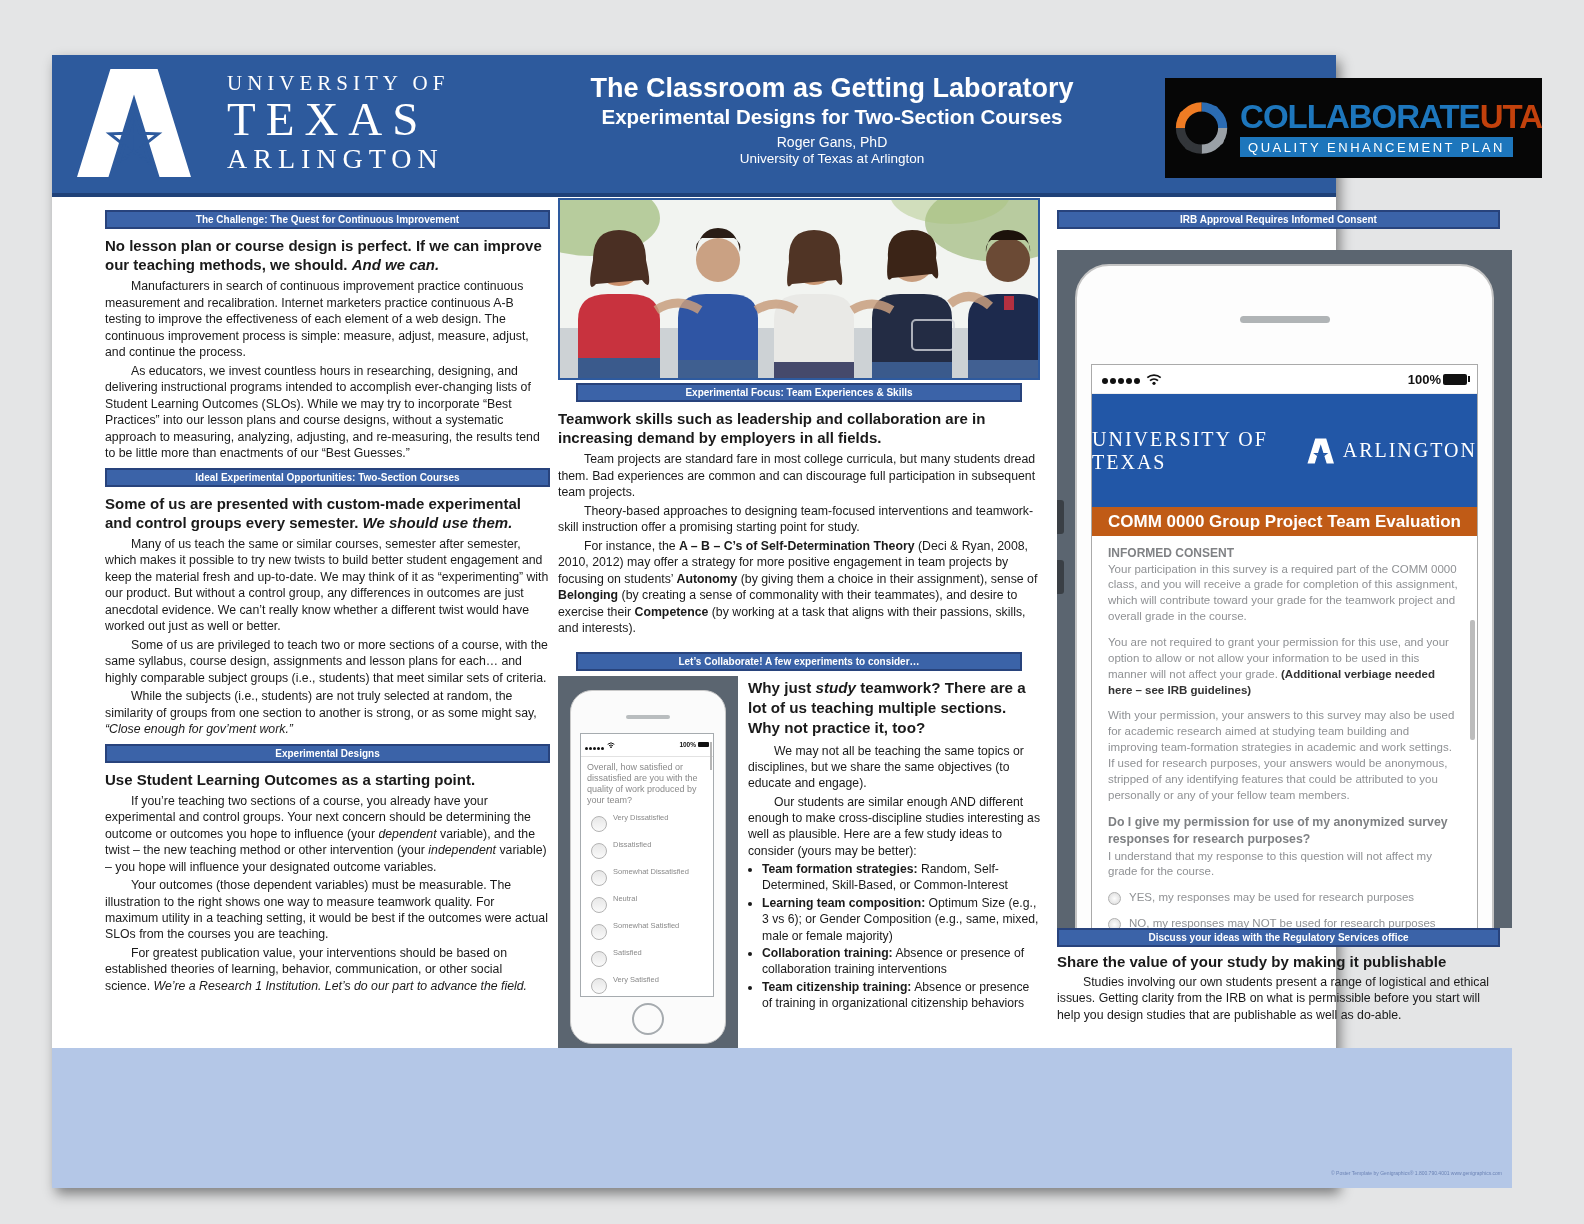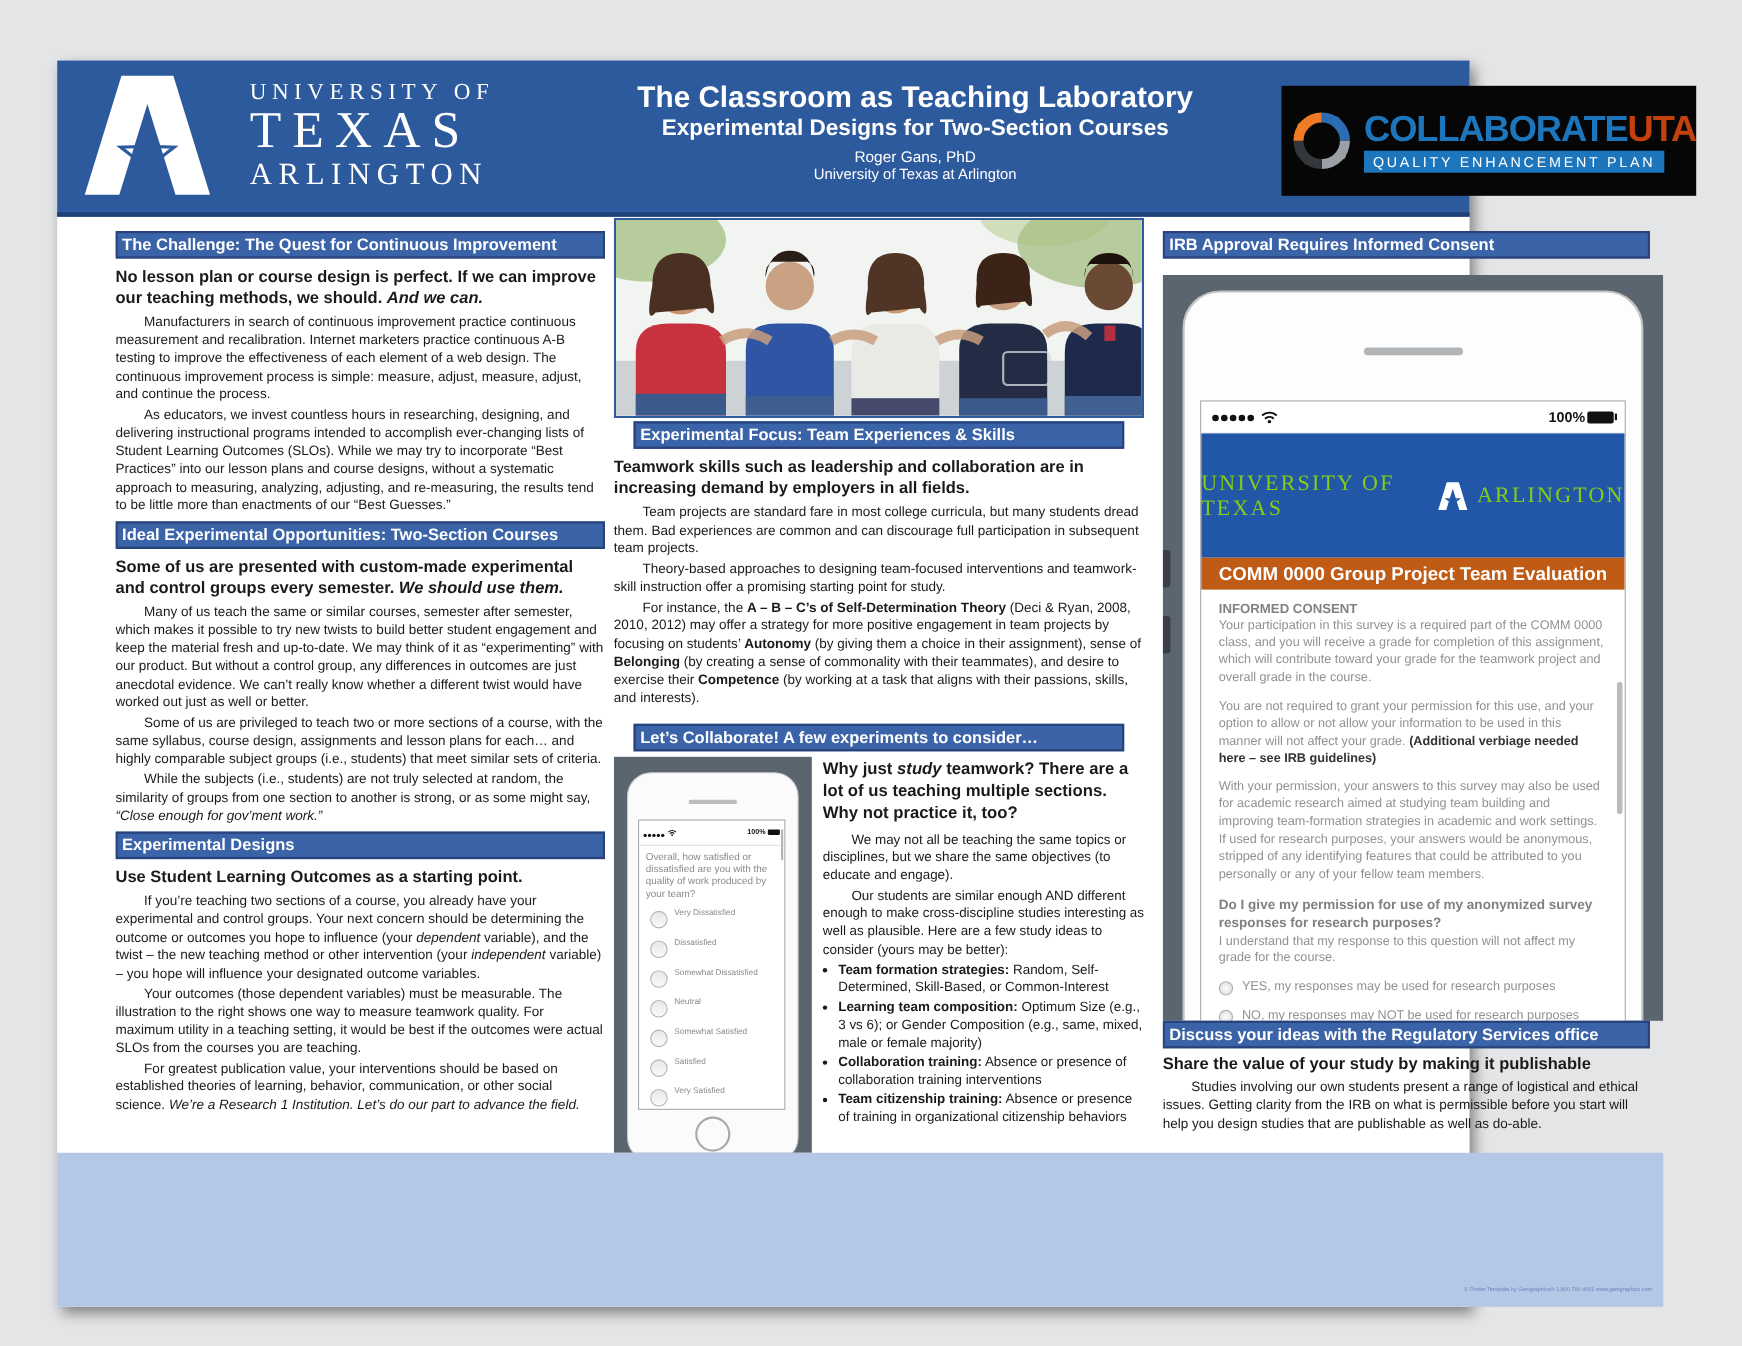--- a/index.html
+++ b/index.html
@@ -23,22 +23,22 @@
   .collab-logo{position:absolute;left:1113px;top:23px;width:377px;height:100px;background:#060606;
                display:flex;align-items:center;padding:0;box-sizing:border-box;}
   .collab-emblem{margin-left:8px;}
   .collab-text{margin-left:10px;}
   .collab-brand{font-size:33px;font-weight:bold;letter-spacing:-1px;line-height:1;}
   .collab-brand .main{color:#1d76bc;}
   .collab-brand .accent{color:#c2410c;}
   .collab-tagline{margin-top:4px;background:#1d76bc;color:#fff;font-size:13px;letter-spacing:2.5px;
                   padding:3px 8px 2px 8px;display:inline-block;}
   
-  .sec-h{background:#3b63a8;border:2px solid #28437c;color:#fff;font-weight:bold;font-size:15px;
-         padding:2px 4px;box-sizing:border-box;}
+  .sec-h{background:#3b63a8;border:2px solid #28437c;color:#fff;font-weight:bold;font-size:10px;
+         text-align:center;padding:2px 4px;box-sizing:border-box;}
   .lead{font-weight:bold;font-size:15px;line-height:1.28;margin:7px 0 4px 0;}
   .para{font-size:12.3px;line-height:1.34;text-indent:26px;margin:0 0 2px 0;}
   .col{position:absolute;overflow:hidden;}
   
   .col-left{left:53px;top:155px;width:445px;height:838px;}
   
   .col-mid{left:506px;top:143px;width:482px;height:850px;}
   .photo-frame{width:478px;height:178px;border:2px solid #2e5a9e;overflow:hidden;}
   .mid-inset{margin:3px 18px 0 18px;}
   .collab-flex{display:flex;margin-top:5px;}
@@ -78,21 +78,21 @@
   .speaker-lg{position:absolute;left:50%;top:50px;transform:translateX(-50%);width:90px;height:7px;
               background:#b0b4b6;border-radius:4px;}
   .screen-lg{position:absolute;left:14px;top:98px;width:387px;height:574px;border:1px solid #aaa;
              background:#fff;box-sizing:border-box;overflow:hidden;}
   .status-lg{display:flex;align-items:center;height:28px;padding:0 10px;border-bottom:1px solid #eee;}
   .status-lg .dots i{width:6px;height:6px;margin-right:2px;}
   .status-lg .pct{font-size:13px;}
   .batt-lg{width:24px;height:11px;border-radius:2px;}
   .batt-lg:after{right:-3px;top:2.5px;width:2px;height:6px;}
   .banner{height:113px;background:#2257a7;display:flex;align-items:center;justify-content:center;
-          color:#84cc16;font-family:"Liberation Serif",serif;font-size:20px;letter-spacing:2px;}
+          color:#ffffff;font-family:"Liberation Serif",serif;font-size:20px;letter-spacing:2px;}
   .banner .mini-a{margin:0 8px;}
   .course-bar{height:29px;background:#c05b16;color:#fff;font-weight:bold;font-size:17px;
               display:flex;align-items:center;justify-content:center;}
   .consent-body{padding:9px 16px;color:#8f9194;font-size:11.5px;line-height:1.38;}
   .consent-title{font-weight:bold;color:#808285;font-size:12px;}
   .consent-body p{margin:0 0 10px 0;}
   .irb-note{font-weight:bold;color:#333;}
   .perm-q{font-weight:bold;color:#7e8083;font-size:12.3px;margin-bottom:1px;}
   .radio-row{display:flex;align-items:center;margin:10px 0 0 0;}
   .radio-lg{width:11px;height:11px;border-radius:50%;border:1px solid #b0b0b0;
@@ -121,21 +121,21 @@
             <path stroke-width="1.4" d="M0,-26 L0,10.4 M-24.7,-8 L15.3,21 M24.7,-8 L-15.3,21"></path>
           </g>
         </svg>
         <div class="wordmark">
           <div class="wm-top">UNIVERSITY OF</div>
           <div class="wm-texas">TEXAS</div>
           <div class="wm-bot">ARLINGTON</div>
         </div>
       </div>
       <div class="title-block">
-        <h1>The Classroom as Teaching Laboratory</h1>
+        <h1>The Classroom as Getting Laboratory</h1>
         <h2>Experimental Designs for Two-Section Courses</h2>
         <div class="byline">Roger Gans, PhD</div>
         <div class="affil">University of Texas at Arlington</div>
       </div>
       <div class="collab-logo">
         <svg class="collab-emblem" width="84" height="84" viewBox="0 0 100 100">
           <g fill="none" stroke-width="16">
             <path d="M50 13 A37 37 0 0 1 87 50" stroke="#2b6cb3"></path>
             <path d="M87 50 A37 37 0 0 1 50 87" stroke="#9aa0a6"></path>
             <path d="M50 87 A37 37 0 0 1 13 50" stroke="#33363a"></path>

